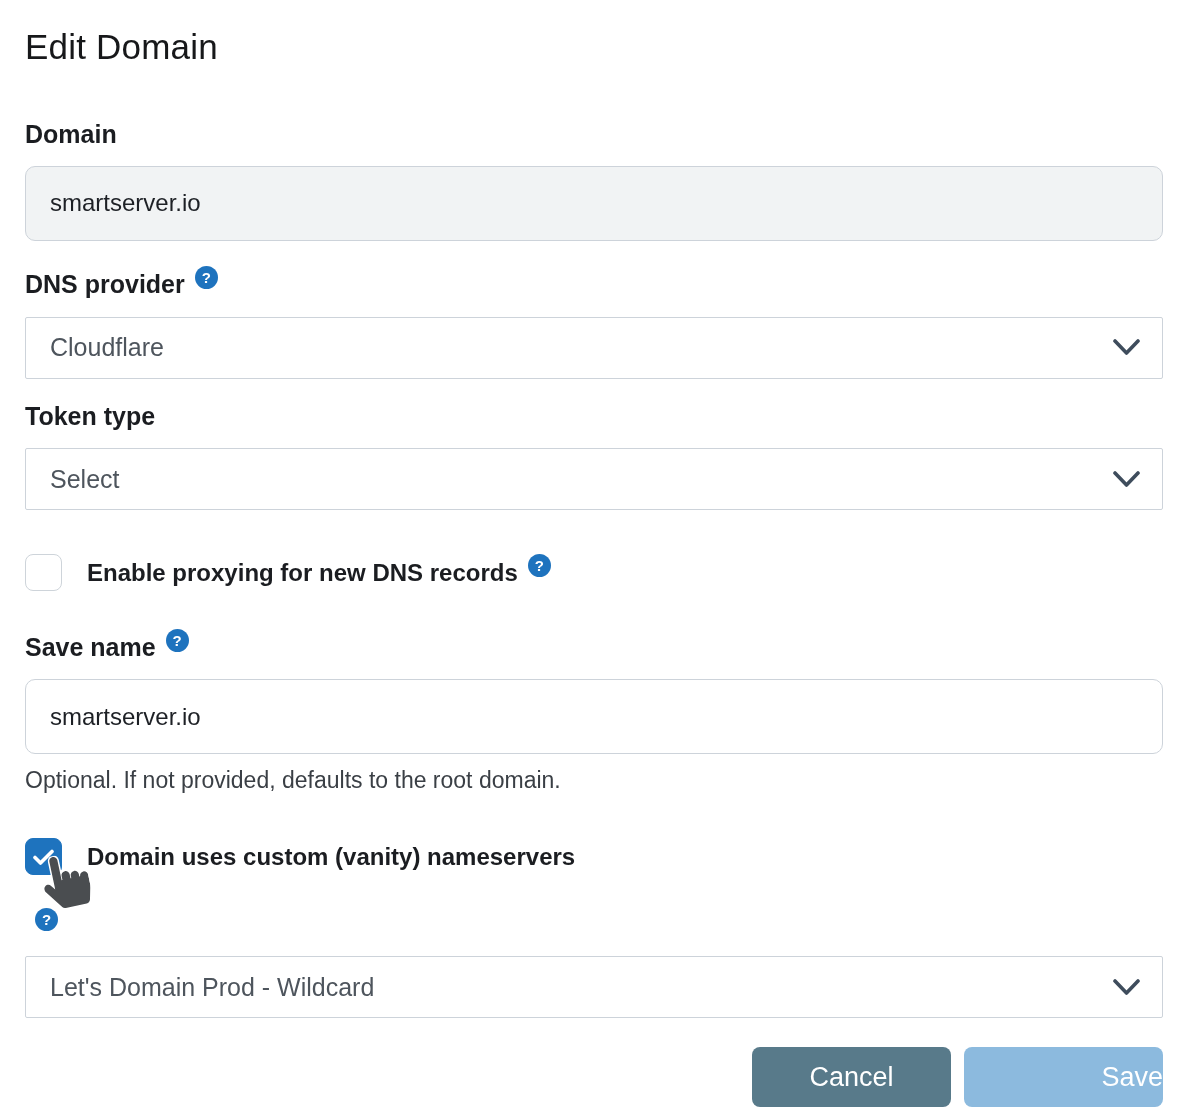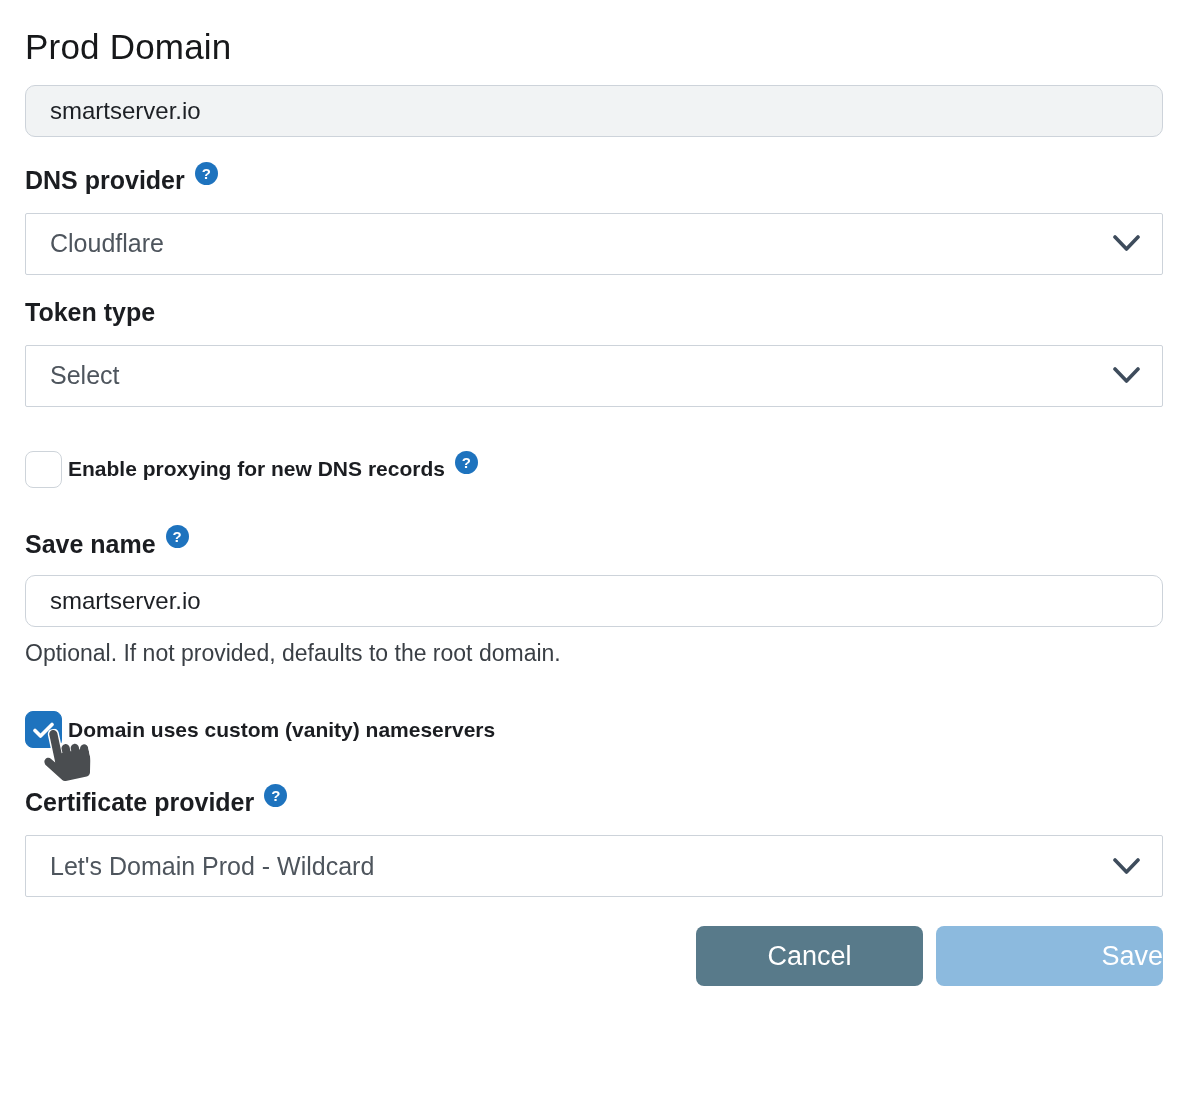--- a/index.html
+++ b/index.html
@@ -48,21 +48,21 @@
     text-align: center;
     margin-left: 10px;
     position: relative;
     top: -7px;
     cursor: pointer;
     user-select: none;
   }
   .text-input {
     display: block;
     width: 100%;
-    height: 52px;
+    height: 75px;
     margin-top: 17px;
     border: 1px solid #cdd3da;
     border-radius: 10px;
     padding: 0 24px;
     font-family: "Liberation Sans", "DejaVu Sans", sans-serif;
     font-size: 24px;
     color: #1d2025;
     background: #ffffff;
     outline: none;
   }
@@ -104,24 +104,24 @@
     display: flex;
     align-items: center;
     justify-content: center;
     cursor: pointer;
   }
   .checkbox.checked {
     background: #1e73be;
     border-color: #1e73be;
   }
   .checkbox-label {
-    font-size: 21px;
+    font-size: 24px;
     font-weight: 700;
     color: #1b1d21;
-    margin-left: 6px;
+    margin-left: 25px;
     cursor: pointer;
   }
   .helper-text {
     margin-top: 13px;
     font-size: 23px;
     color: #3a3f45;
   }
   .cursor-overlay {
     position: absolute;
     left: 18px;
@@ -129,38 +129,39 @@
     pointer-events: none;
   }
   .footer {
     display: flex;
     justify-content: flex-end;
     gap: 13px;
     margin-top: 29px;
   }
   .btn {
     height: 60px;
-    width: 227px;
+    width: 199px;
     border: none;
     border-radius: 8px;
     font-family: "Liberation Sans", "DejaVu Sans", sans-serif;
     font-size: 27px;
     color: #ffffff;
     cursor: pointer;
   }
   .btn-cancel { background: #587a8a; }
   .btn-save   { background: #8cbade; text-align: right; }
 </style>
 </head>
 <body>
 
 <div class="page">
 
-  <h1 class="page-title">Prod Domain</h1>
-
+  <h1 class="page-title">Edit Domain</h1>
+
+  <div class="field-label mt-domain-label">Domain</div>
   <input class="text-input disabled" disabled="" value="smartserver.io" style="">
 
   <div class="field-label mt-dns-label">
     <span>DNS provider</span>
     <span class="help-badge">?</span>
   </div>
   <div class="select-box">
     <span class="select-value">Cloudflare</span>
     <svg class="chevron" width="27" height="17" viewBox="0 0 27 17">
       <path d="M2 2l11.5 12L25 2" fill="none" stroke="#3e4c5c" stroke-width="3.6" stroke-linecap="round" stroke-linejoin="round"></path>
@@ -194,21 +195,20 @@
         <path d="M2 8.5l5.5 5.5L19 2.5" fill="none" stroke="#ffffff" stroke-width="3.6" stroke-linecap="round" stroke-linejoin="round"></path>
       </svg>
     </span>
     <span class="checkbox-label">Domain uses custom (vanity) nameservers</span>
     <svg class="cursor-overlay" width="46" height="54" viewBox="0 0 448 512" style="transform: rotate(-12deg);">
       <path d="M448 240v96c0 3.084-.356 6.159-1.063 9.162l-32 136C410.686 499.23 394.562 512 376 512H168a40.004 40.004 0 0 1-32.35-16.473l-127.997-176c-12.993-17.866-9.043-42.883 8.822-55.876 17.867-12.994 42.884-9.043 55.877 8.823L104 315.992V40c0-22.091 17.909-40 40-40s40 17.909 40 40v200h8v-40c0-22.091 17.909-40 40-40s40 17.909 40 40v40h8v-24c0-22.091 17.909-40 40-40s40 17.909 40 40v24h8c0-22.091 17.909-40 40-40s40 17.909 40 40z" fill="#4a4d50" stroke="#ffffff" stroke-width="28" paint-order="stroke"></path>
     </svg>
   </div>
 
   <div class="field-label mt-cert-label">
-    <span>Certificate provider</span>
     <span class="help-badge">?</span>
   </div>
   <div class="select-box">
     <span class="select-value">Let's Domain Prod - Wildcard</span>
     <svg class="chevron" width="27" height="17" viewBox="0 0 27 17">
       <path d="M2 2l11.5 12L25 2" fill="none" stroke="#3e4c5c" stroke-width="3.6" stroke-linecap="round" stroke-linejoin="round"></path>
     </svg>
   </div>
 
   <div class="footer">

